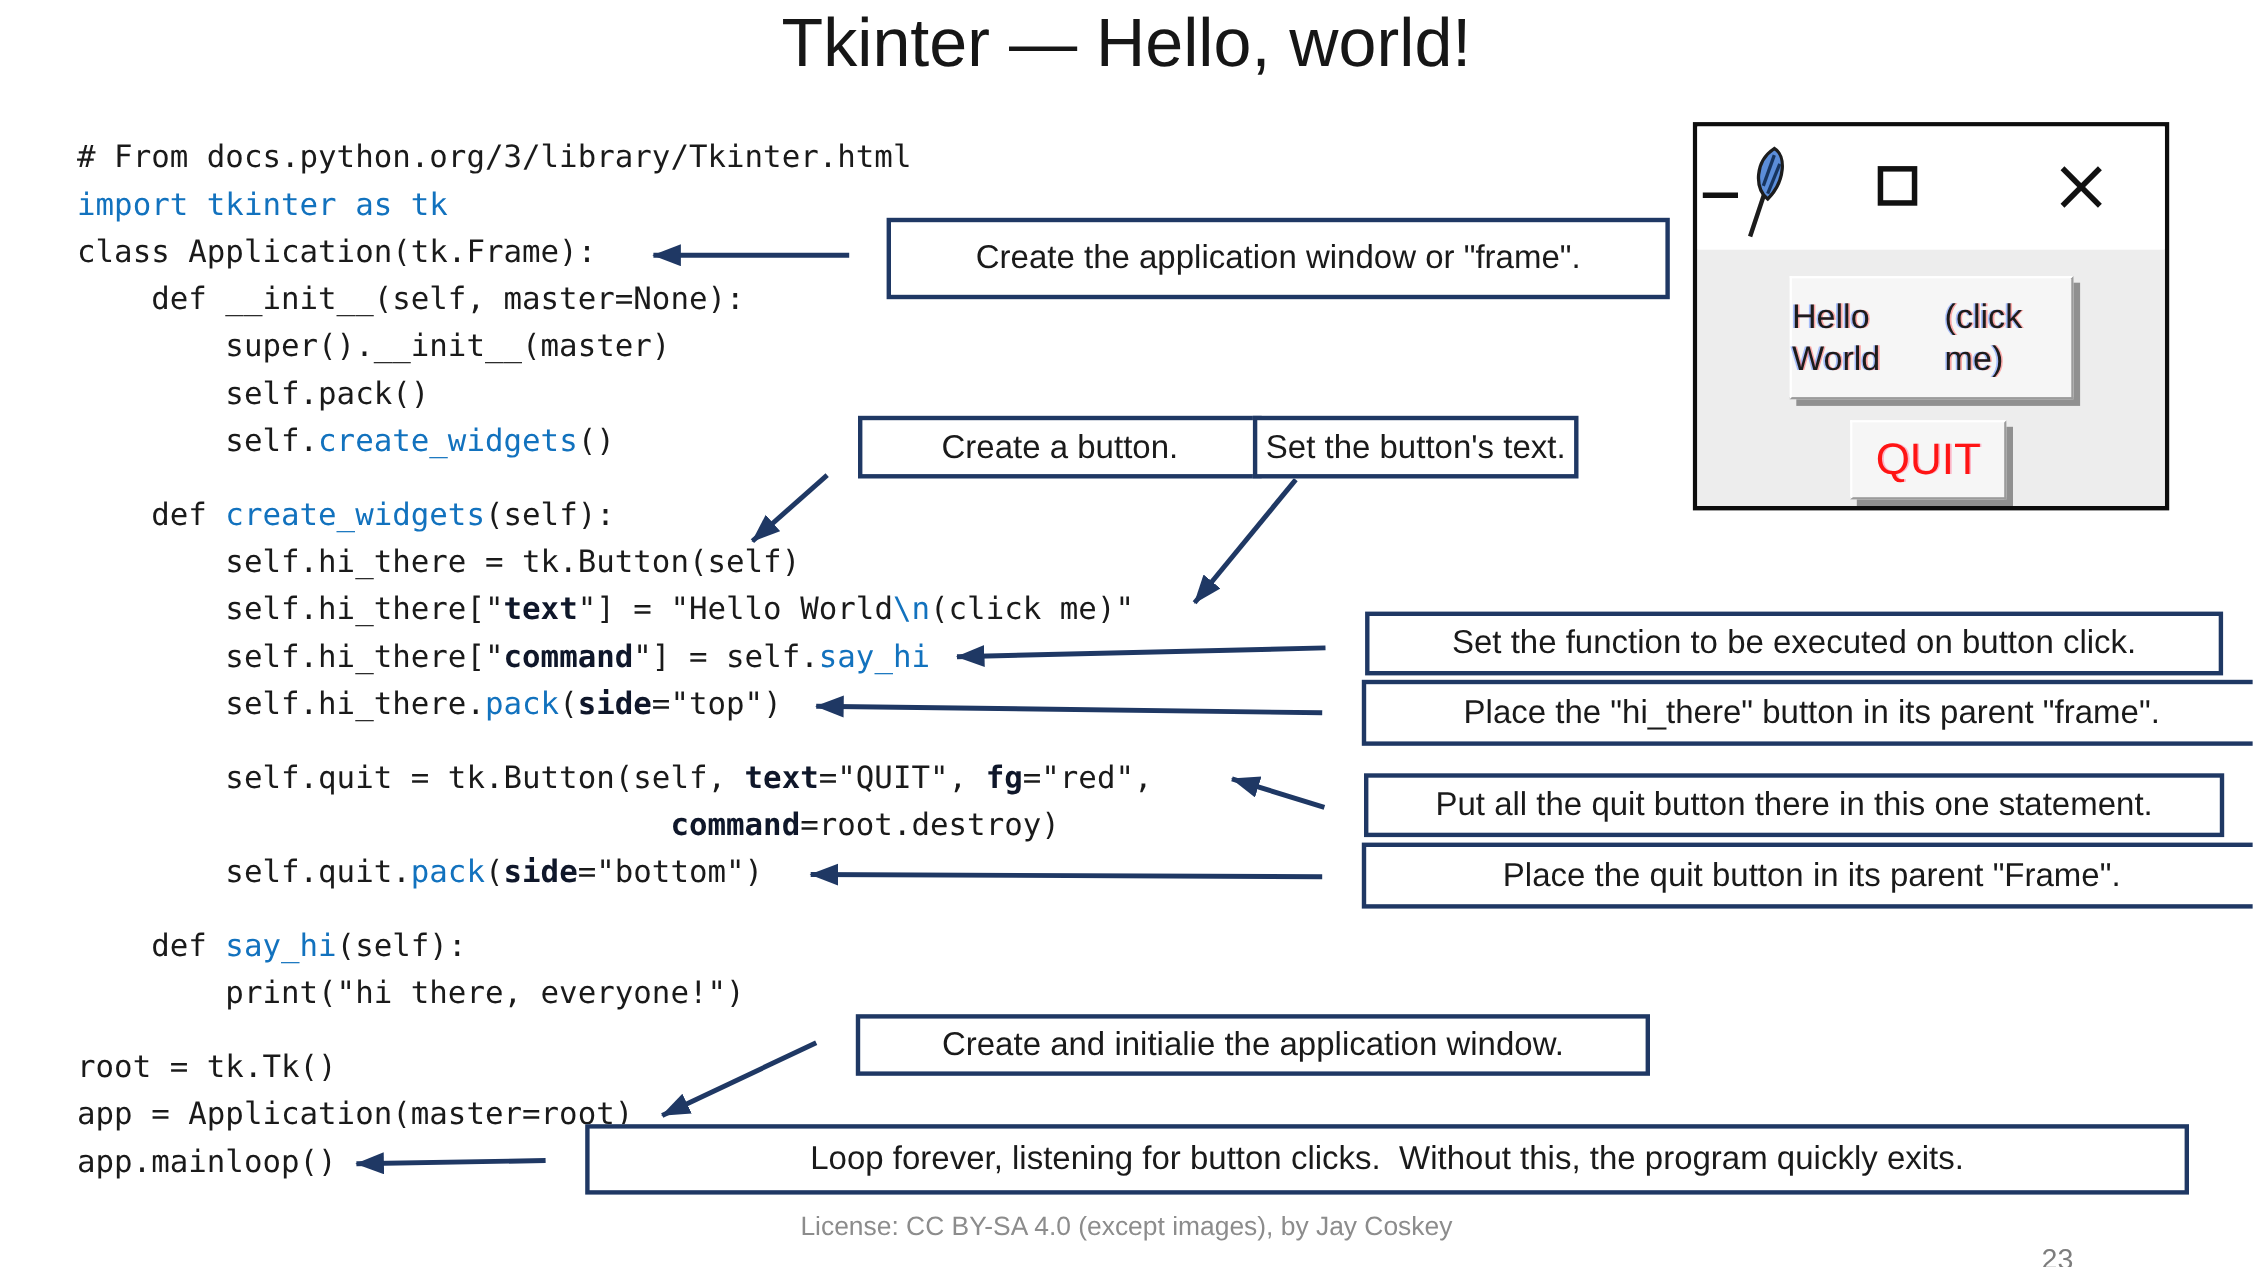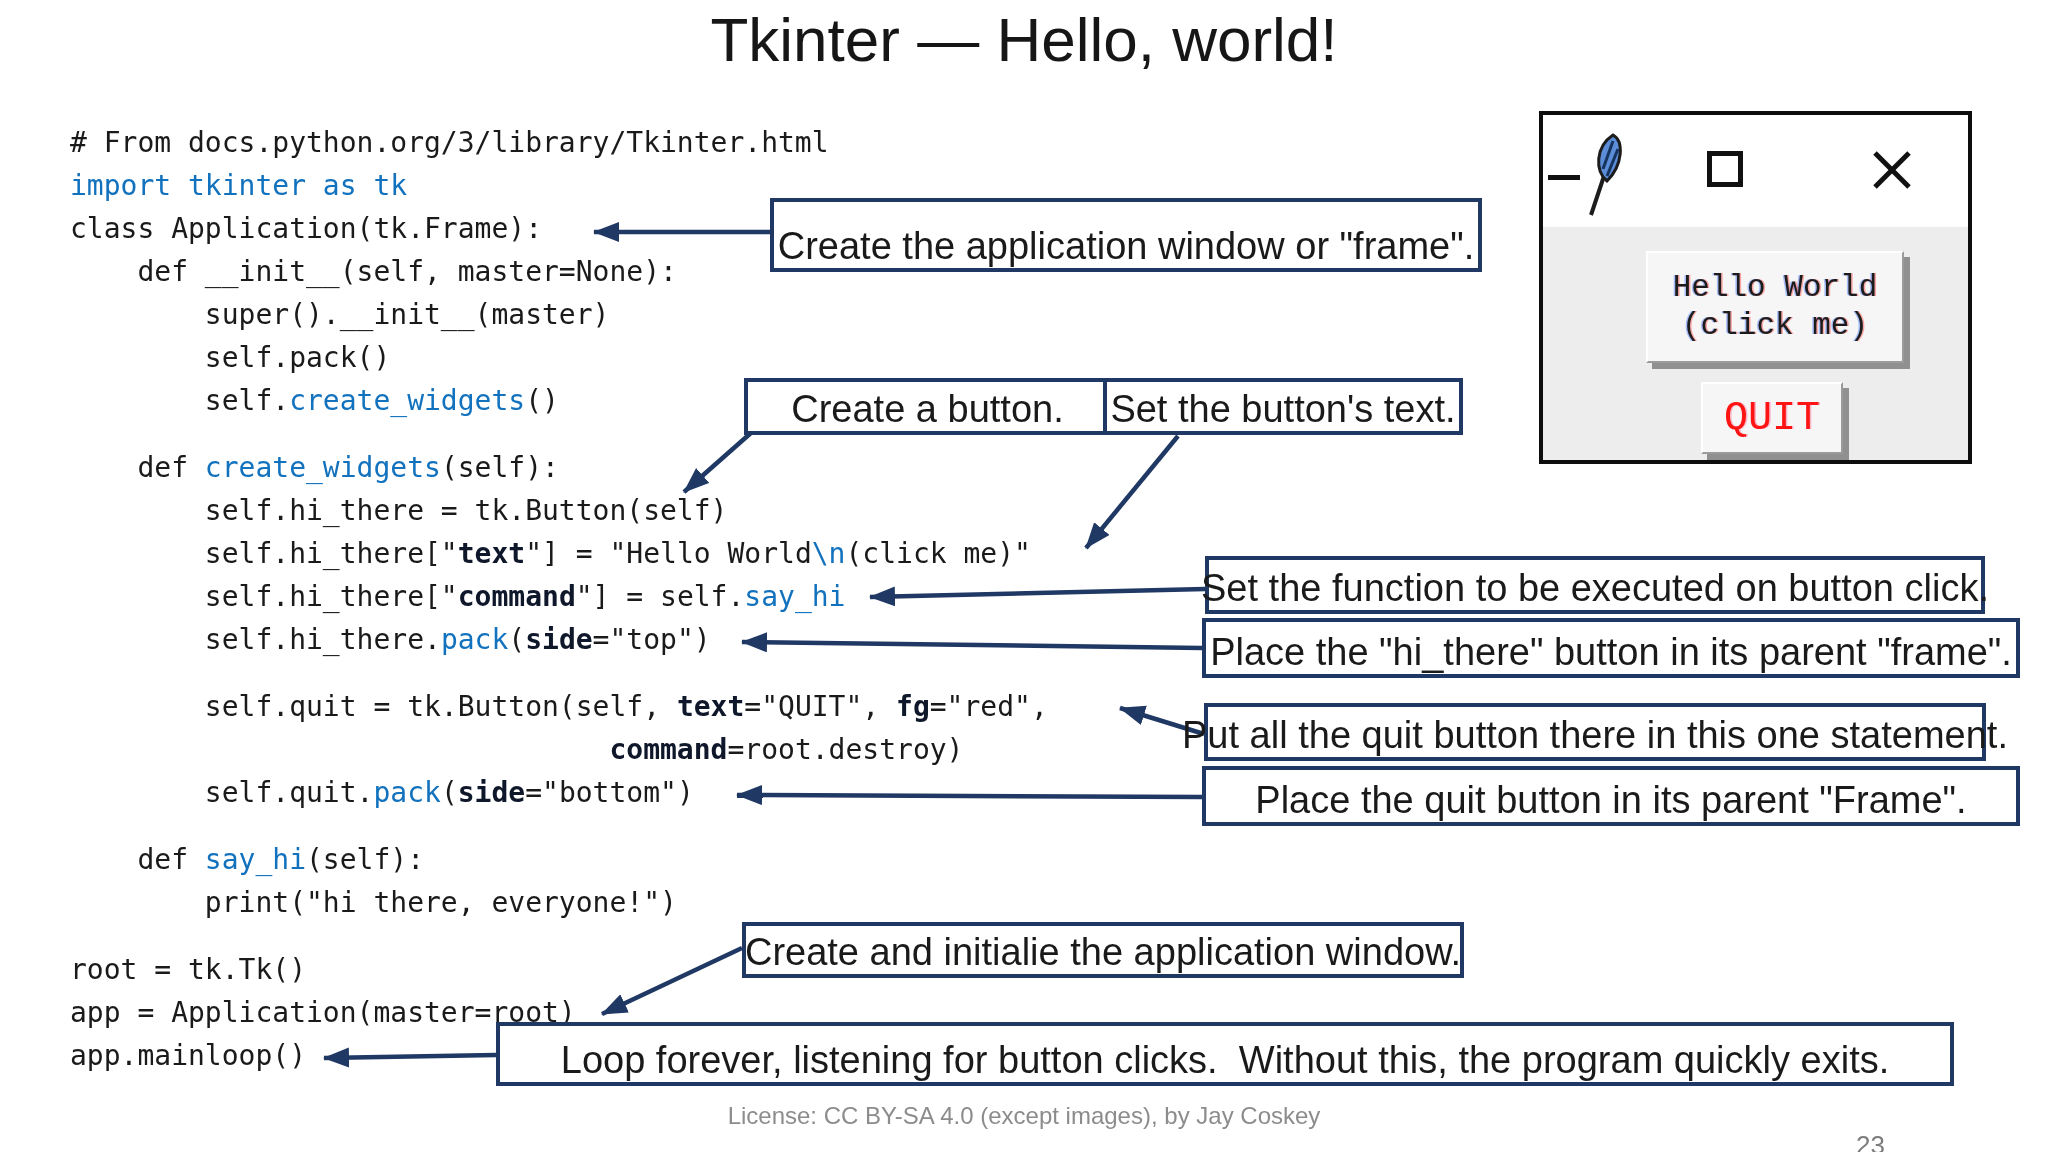--- a/index.html
+++ b/index.html
@@ -11,40 +11,40 @@
   
   #code{position:absolute;left:70px;top:121px;
         font-family:"DejaVu Sans Mono","Liberation Mono",monospace;
         font-size:28px;color:#1a1a1a;}
   .code-line{height:43px;line-height:43px;white-space:pre;}
   .code-line.blank{height:24px;}
   .code-line .b{color:#1272BE;font-weight:normal;}
   .code-line .r{color:#0f172a;font-weight:bold;}
   
   .ann{position:absolute;background:#ffffff;border:4px solid #1F3864;
-       display:flex;align-items:flex-end;justify-content:center;
-       font-size:38px;color:#1a1a1a;box-sizing:border-box;z-index:4;}
+       display:flex;align-items:center;justify-content:center;
+       font-size:30px;color:#1a1a1a;box-sizing:border-box;z-index:4;margin-left:36px;}
   .ann span{white-space:pre;}
   
   #arrows{position:absolute;left:0;top:0;width:2048px;height:1152px;z-index:3;pointer-events:none;}
   
   #tkwin{position:absolute;left:1539px;top:111px;width:433px;height:353px;
          border:4px solid #0d0d0d;box-sizing:border-box;background:#ffffff;z-index:5;}
   #tk-titlebar{position:relative;width:100%;height:112px;background:#ffffff;}
   #tk-dash{position:absolute;left:5px;top:60px;width:32px;height:5px;background:#111;}
   #tk-feather{position:absolute;left:36px;top:14px;}
   #tk-max{position:absolute;left:164px;top:36px;width:36px;height:36px;
           border:5px solid #111;box-sizing:border-box;background:#fff;}
   #tk-close{position:absolute;left:328px;top:34px;}
   #tk-client{position:absolute;left:0;top:112px;width:425px;height:233px;background:#ededed;}
   .tkbtn{position:absolute;background:#f6f6f6;box-sizing:border-box;
          border:2px solid;border-color:#ffffff #9b9b9b #9b9b9b #ffffff;
-         box-shadow:6px 6px 0 #909090;display:flex;flex-direction:column;
+         box-shadow:6px 6px 0 #909090;display:flex;flex-direction:row;
          align-items:center;justify-content:center;color:#1c1c1c;
-         font-family:Liberation Mono, monospace;margin-left:19px;}
+         font-family:Liberation Sans, sans-serif;}
   #btn-hello{left:84px;top:24px;width:258px;height:112px;font-size:31px;line-height:38px;
              text-shadow:1.5px 0 0 rgba(255,70,70,.45),-1.5px 0 0 rgba(70,120,255,.45);}
   #btn-quit{left:139px;top:155px;width:142px;height:72px;font-size:40px;color:#ff1414;
             text-shadow:1.5px 0 0 rgba(255,140,170,.6);}
   
   #license{position:absolute;left:0;right:0;top:1102px;text-align:center;
            font-size:24px;color:#8c8c8c;}
   #pagenum{position:absolute;left:1856px;top:1100px;font-size:26px;color:#7d7d7d;margin-top:30px;}
 </style>
 </head>
@@ -97,21 +97,21 @@
     <line x1="742" y1="948" x2="602" y2="1014" stroke="#1F3864" stroke-width="4.5" marker-end="url(#ah)"></line>
     <line x1="496" y1="1055" x2="324" y2="1058" stroke="#1F3864" stroke-width="4.5" marker-end="url(#ah)"></line>
   </svg>
 
   <div class="ann" style="left:770px;top:198px;width:712px;height:74px;">
     <span>Create the application window or "frame".</span>
     </div>
   <div class="ann" style="left:744px;top:378px;width:367px;height:57px;">
     <span>Create a button.</span>
     </div>
-  <div class="ann" style="left:1103px;top:378px;width:360px;height:57px;">
+  <div class="ann" style="left:1103px;top:378px;width:296px;height:57px;">
     <span>Set the button's text.</span>
     </div>
   <div class="ann" style="left:1205px;top:556px;width:780px;height:58px;">
     <span>Set the function to be executed on button click.</span>
     </div>
   <div class="ann" style="left:1202px;top:618px;width:818px;height:60px;">
     <span>Place the "hi_there" button in its parent "frame".</span>
     </div>
   <div class="ann" style="left:1204px;top:703px;width:782px;height:58px;">
     <span>Put all the quit button there in this one statement.</span>

